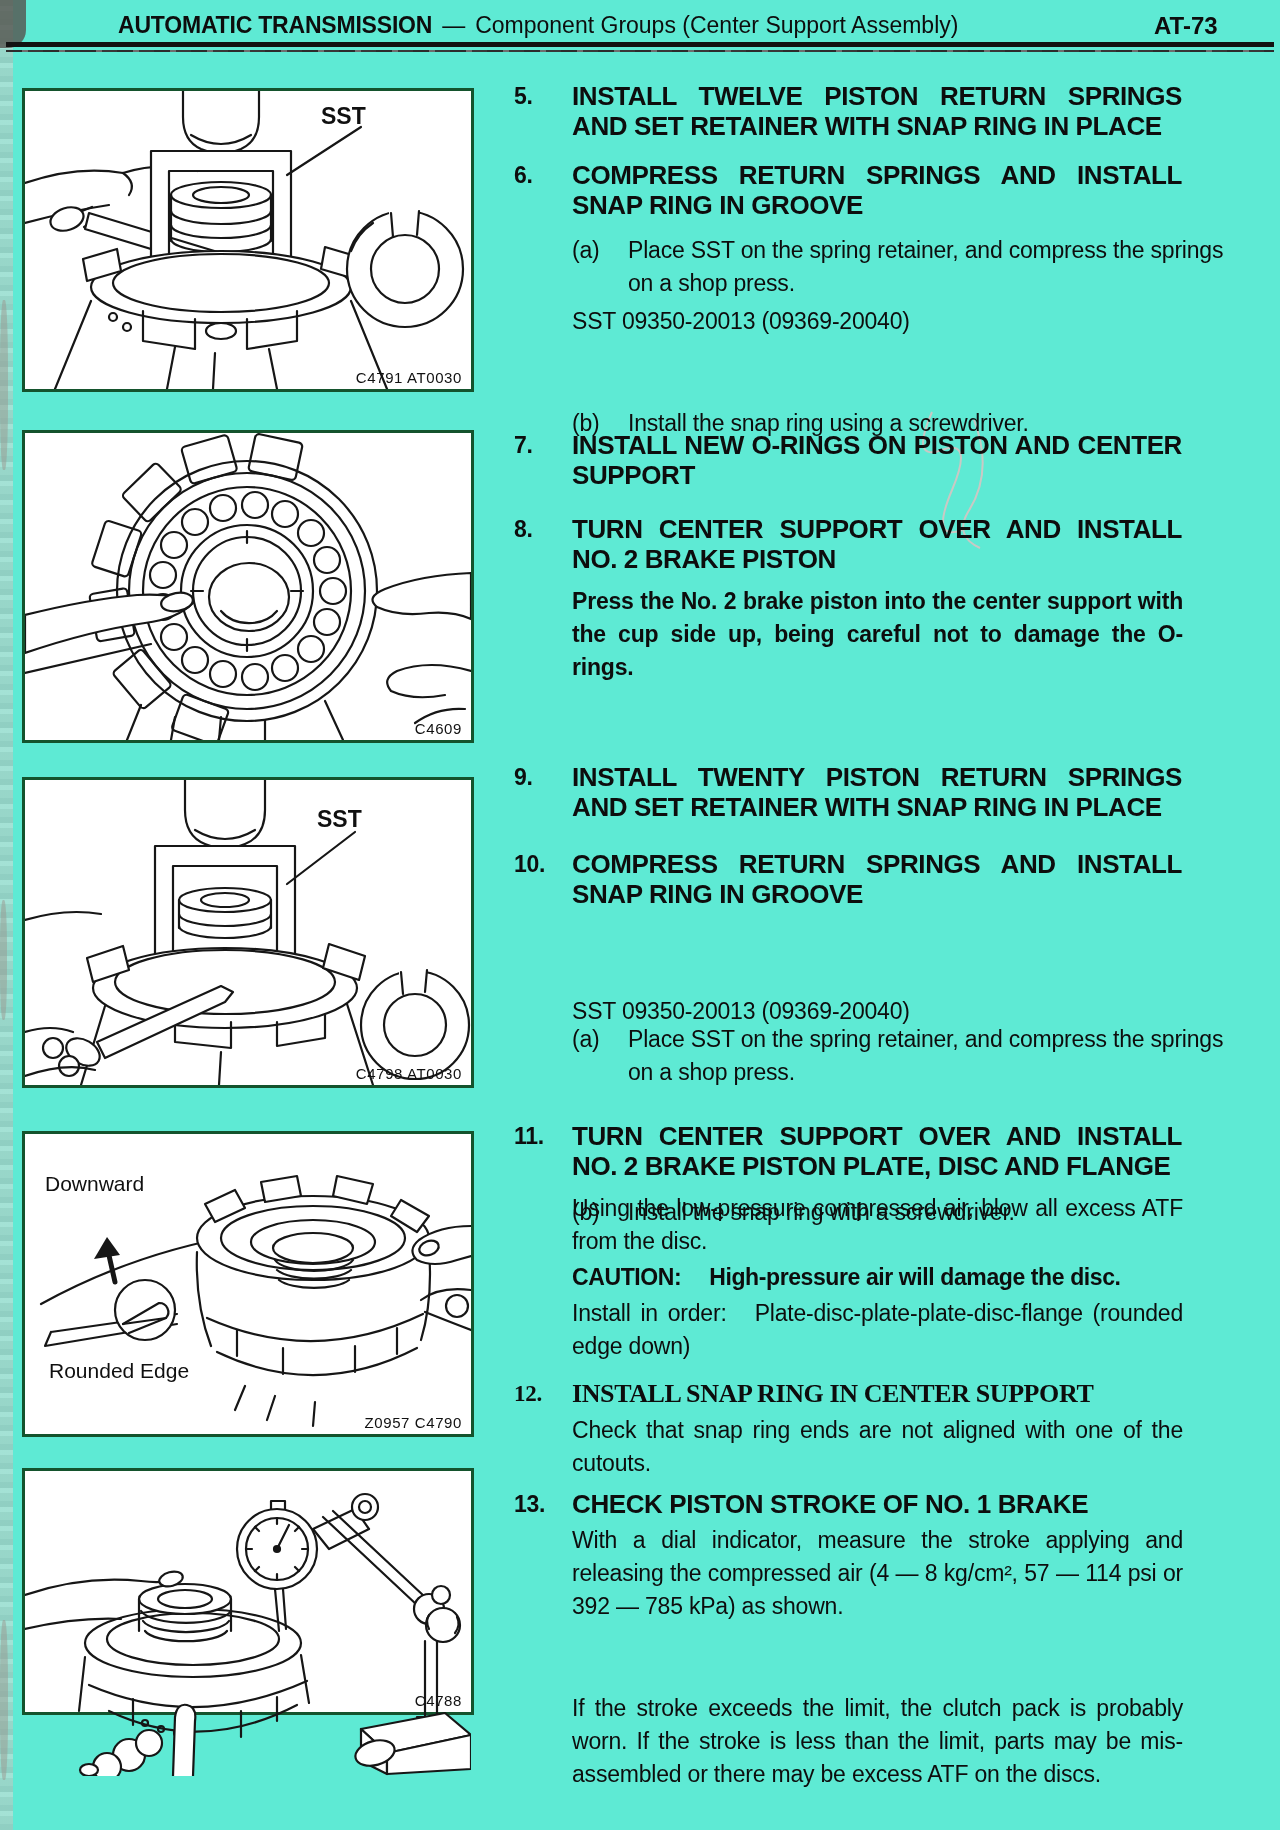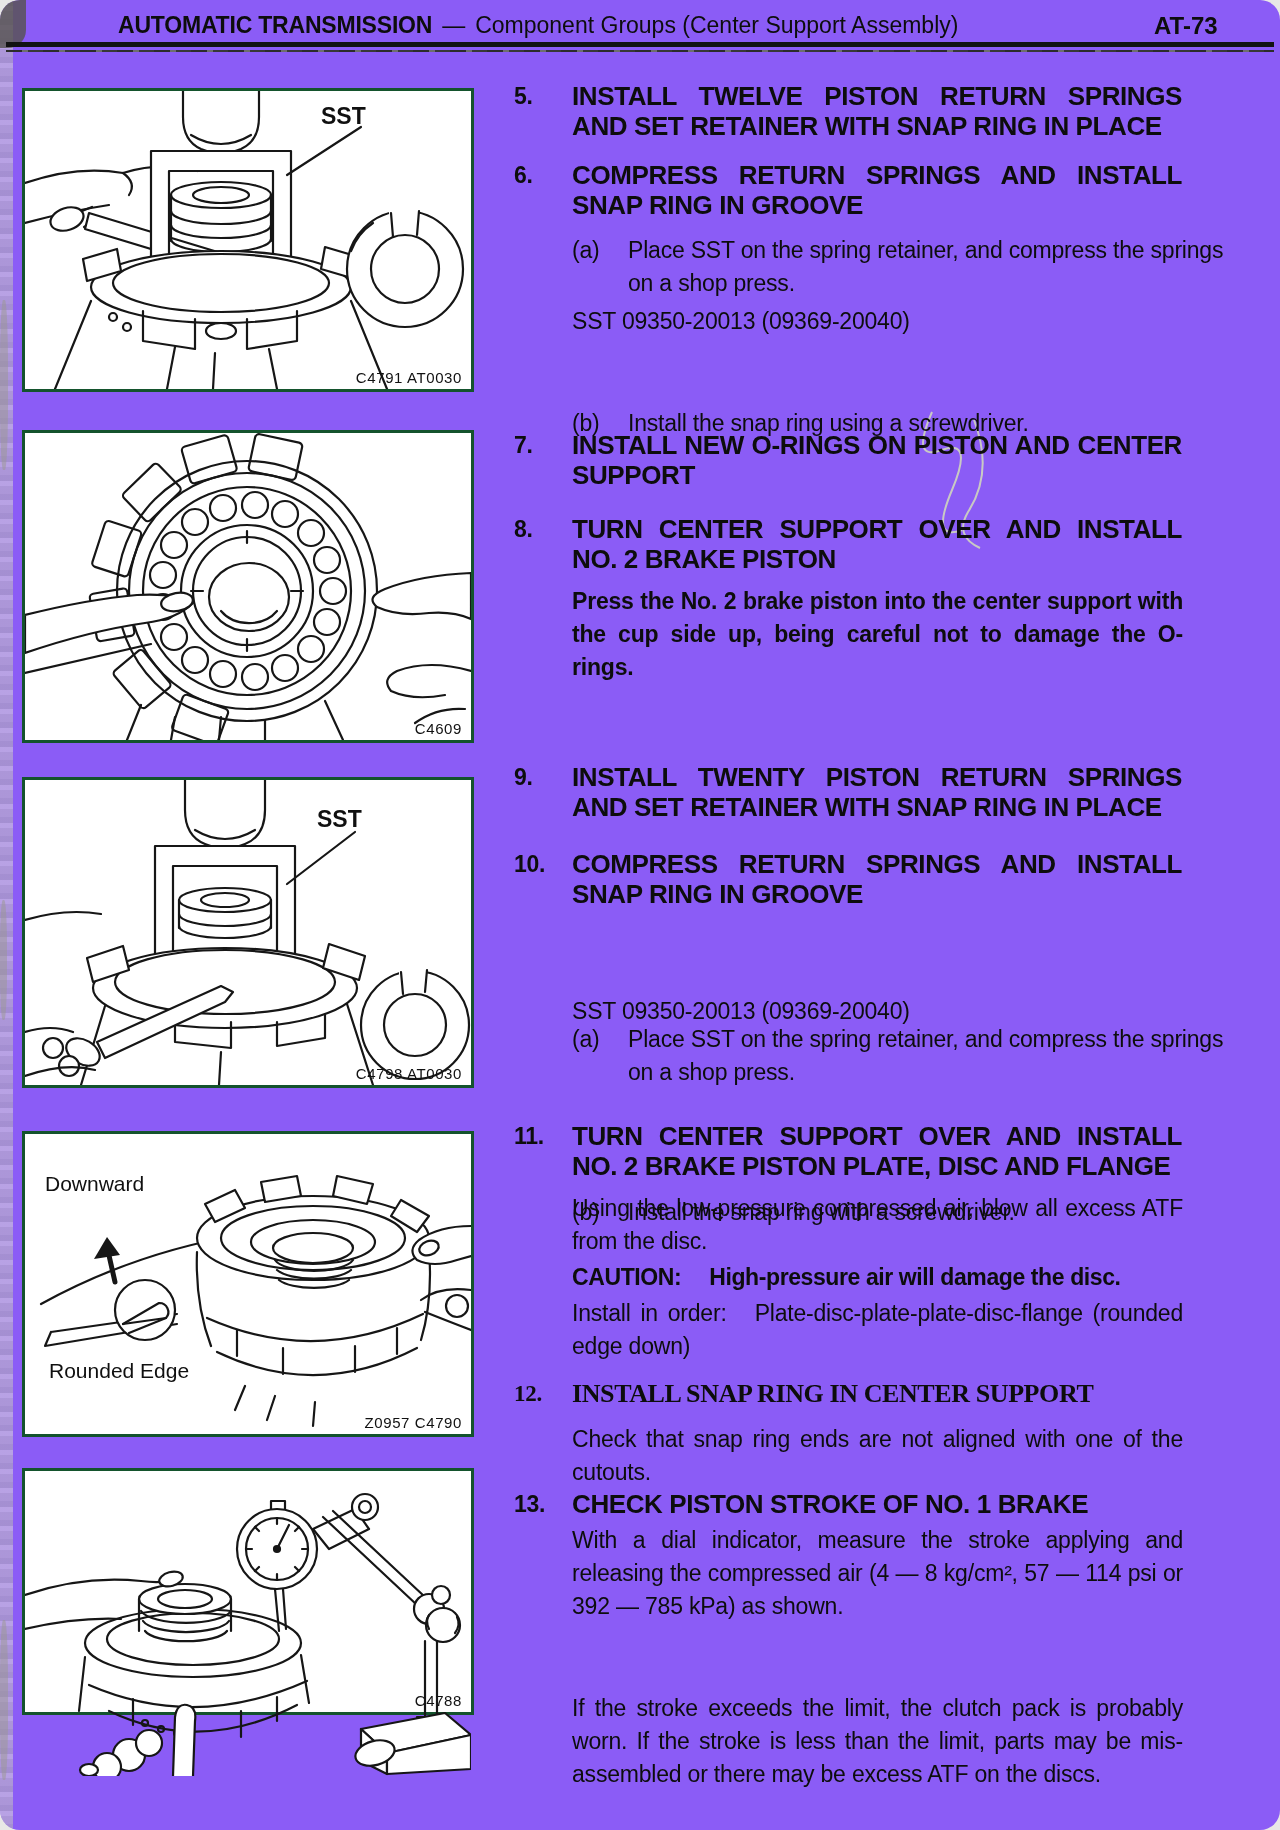--- a/index.html
+++ b/index.html
@@ -1,19 +1,19 @@
 <!DOCTYPE html>
 <html><head>
 <meta charset="utf-8">
 <style>
   html,body{margin:0;padding:0;background:#e8e8e6;}
   .page{
     position:relative;width:1280px;height:1830px;margin:0 auto;
-    background:#8b5cf6;overflow:hidden;
-    font-family:"Liberation Sans", sans-serif;color:#0d0d0d;border-radius:20px;
+    background:#5eead4;overflow:hidden;
+    font-family:"Liberation Sans", sans-serif;color:#0d0d0d;
   }
   
   .scan-strip{
     position:absolute;left:0;top:0;width:13px;height:1830px;
     background:repeating-linear-gradient(180deg,#b9b9b4 0 6px,#dddbd6 6px 11px,#c7c6c0 11px 19px);
     opacity:.55;
   }
   .scan-corner{
     position:absolute;left:-8px;top:-10px;width:34px;height:58px;
     background:#55534e;border-radius:0 0 18px 4px;opacity:.8;
@@ -380,21 +380,21 @@
     <span>Using the low-pressure compressed air, blow all excess ATF from the disc.</span>
   </div>
   <div class="blk just" style="top:1297px;">
     <span>Install in order:</span><span class="gap"></span><span>Plate-disc-plate-plate-disc-flange (rounded edge down)</span>
   </div>
 
   <div class="sec" style="top:1379px;font-family:Liberation Serif, serif;">
     <span class="sec-num">12.</span>
     <p class="sec-head">INSTALL SNAP RING IN CENTER SUPPORT</p>
   </div>
-  <div class="blk just" style="top:1414px;margin-top:9px;">
+  <div class="blk just" style="top:1414px;">
     <span>Check that snap ring ends are not aligned with one of the cutouts.</span>
   </div>
 
   <div class="sec" style="top:1489px;">
     <span class="sec-num">13.</span>
     <p class="sec-head">CHECK PISTON STROKE OF NO. 1 BRAKE</p>
   </div>
   <div class="blk just" style="top:1524px;">
     <span>With a dial indicator, measure the stroke applying and releasing the compressed air (4 — 8 kg/cm², 57 — 114 psi or 392 — 785 kPa) as shown.</span>
   </div>

